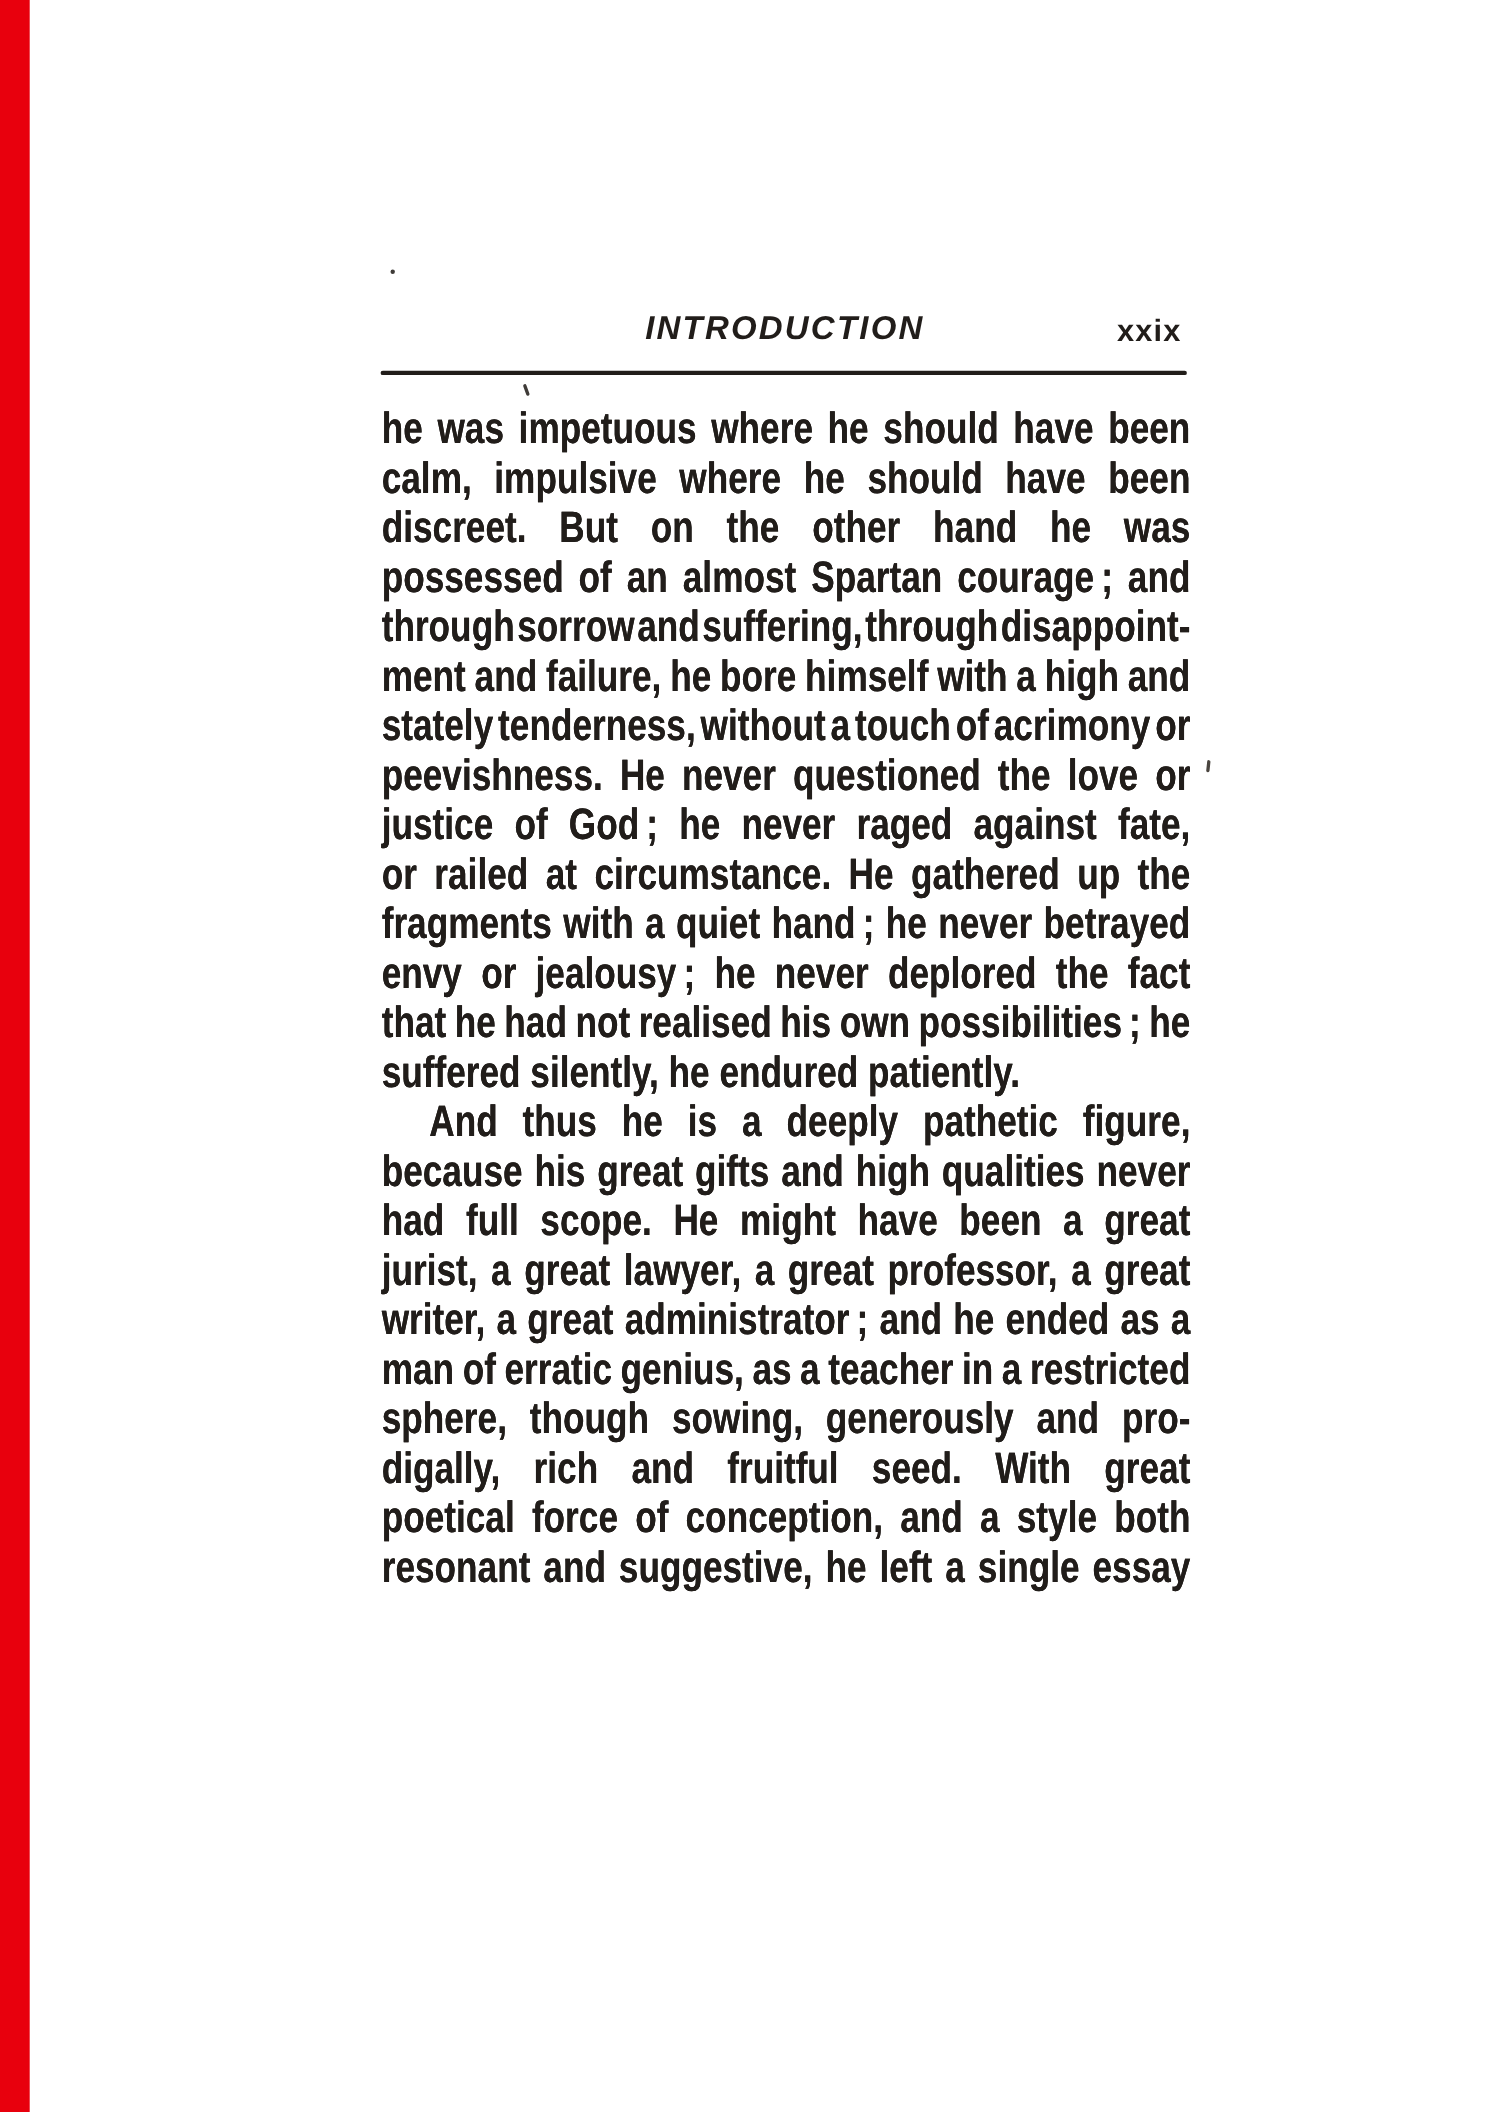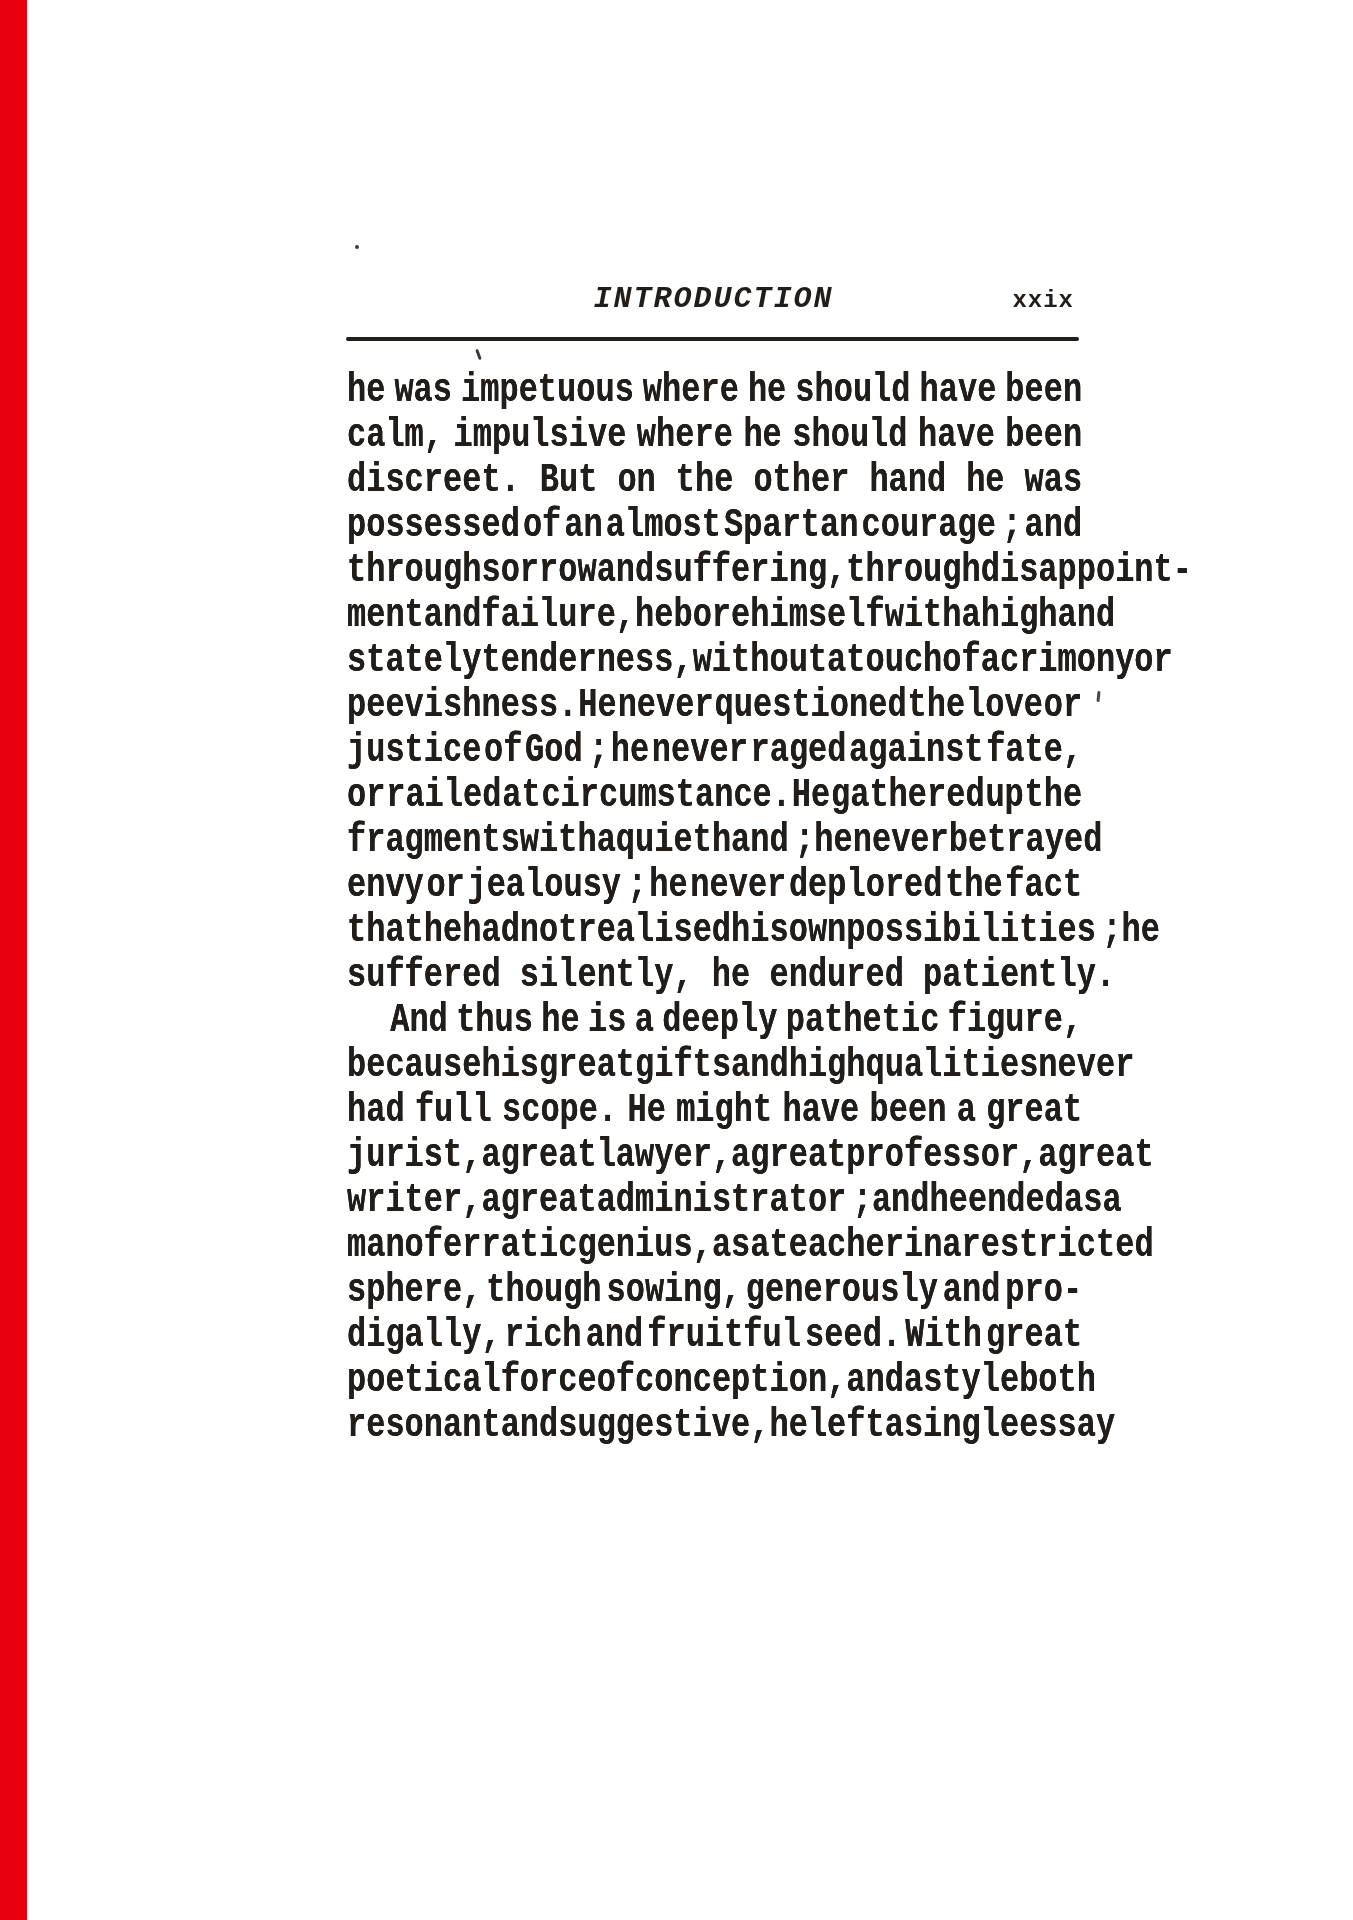--- a/index.html
+++ b/index.html
@@ -1,38 +1,38 @@
 <!DOCTYPE html>
 <html style="--ribbon: #e8000d; --ink: #211d1a; --paper: #ffffff;"><head>
 <meta charset="utf-8">
 <style>
   html,body{margin:0;padding:0;background:#ffffff;}
   .page{
     position:relative;
     width:1353px;height:1920px;
     background:var(--paper,#ffffff);
     overflow:hidden;
-    font-family:Liberation Mono, monospace;
+    font-family:Liberation Sans, sans-serif;
     color:var(--ink,#211d1a);
   }
   .ribbon{
     position:absolute;left:0;top:0;width:27px;height:1920px;
     background:var(--ribbon,#e8000d);
   }
   .header-row{
     position:absolute;left:347px;top:281px;width:733px;height:36px;
     text-align:center;line-height:36px;white-space:nowrap;
   }
   .running-head{
     font-style:italic;font-weight:bold;font-size:30px;letter-spacing:2px;
     display:inline-block;
   }
   .page-number{
     position:absolute;right:6px;top:2px;
-    font-weight:bold;font-size:24px;letter-spacing:1px;line-height:36px;
+    font-weight:bold;font-size:28px;letter-spacing:1px;line-height:36px;
   }
   .rule{
     position:absolute;left:346px;top:337px;width:733px;height:4px;
     background:var(--ink,#211d1a);border-radius:2px;
   }
   .body-block{
     position:absolute;left:347px;top:368px;width:735px;
   }
   .line{
     width:919px;

